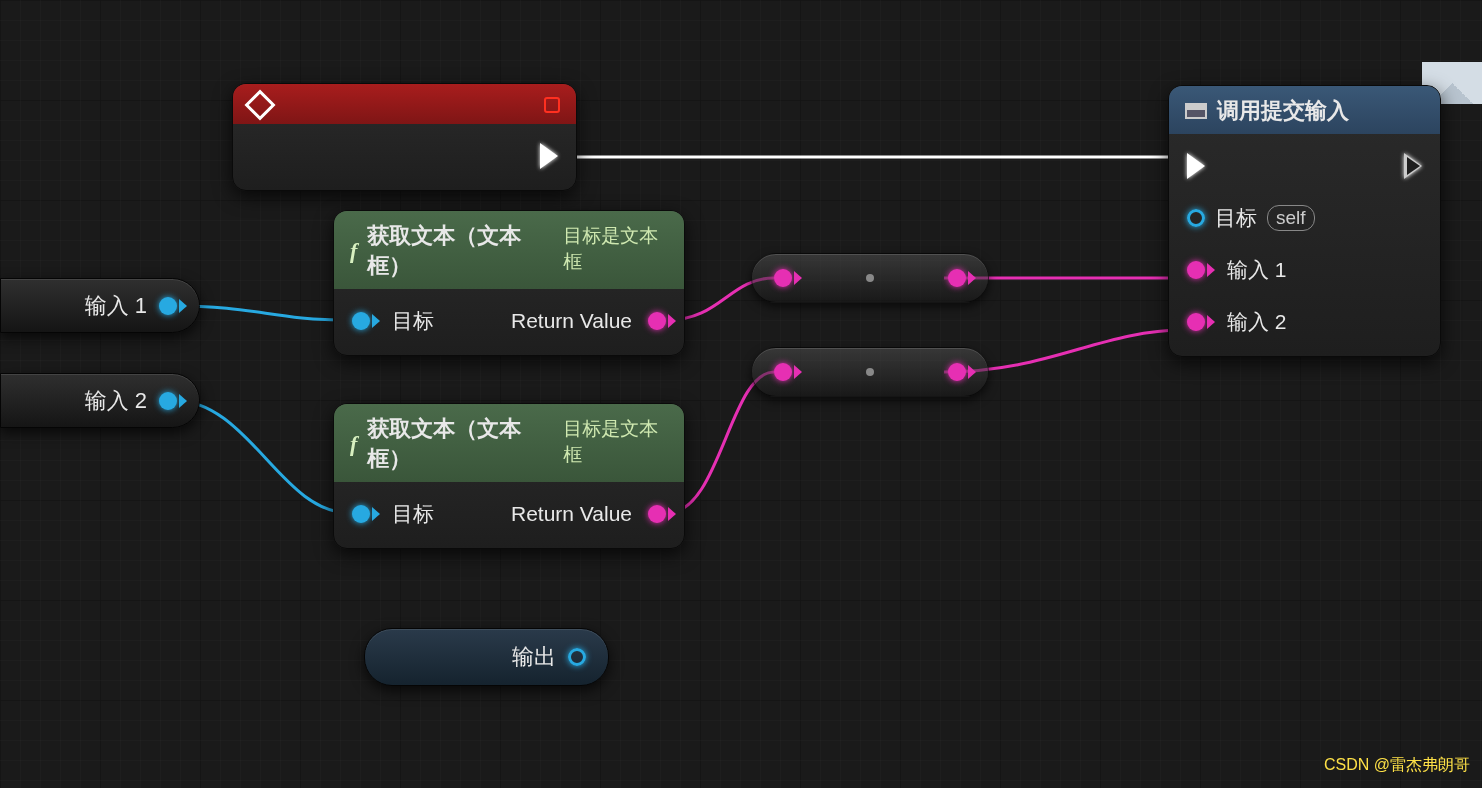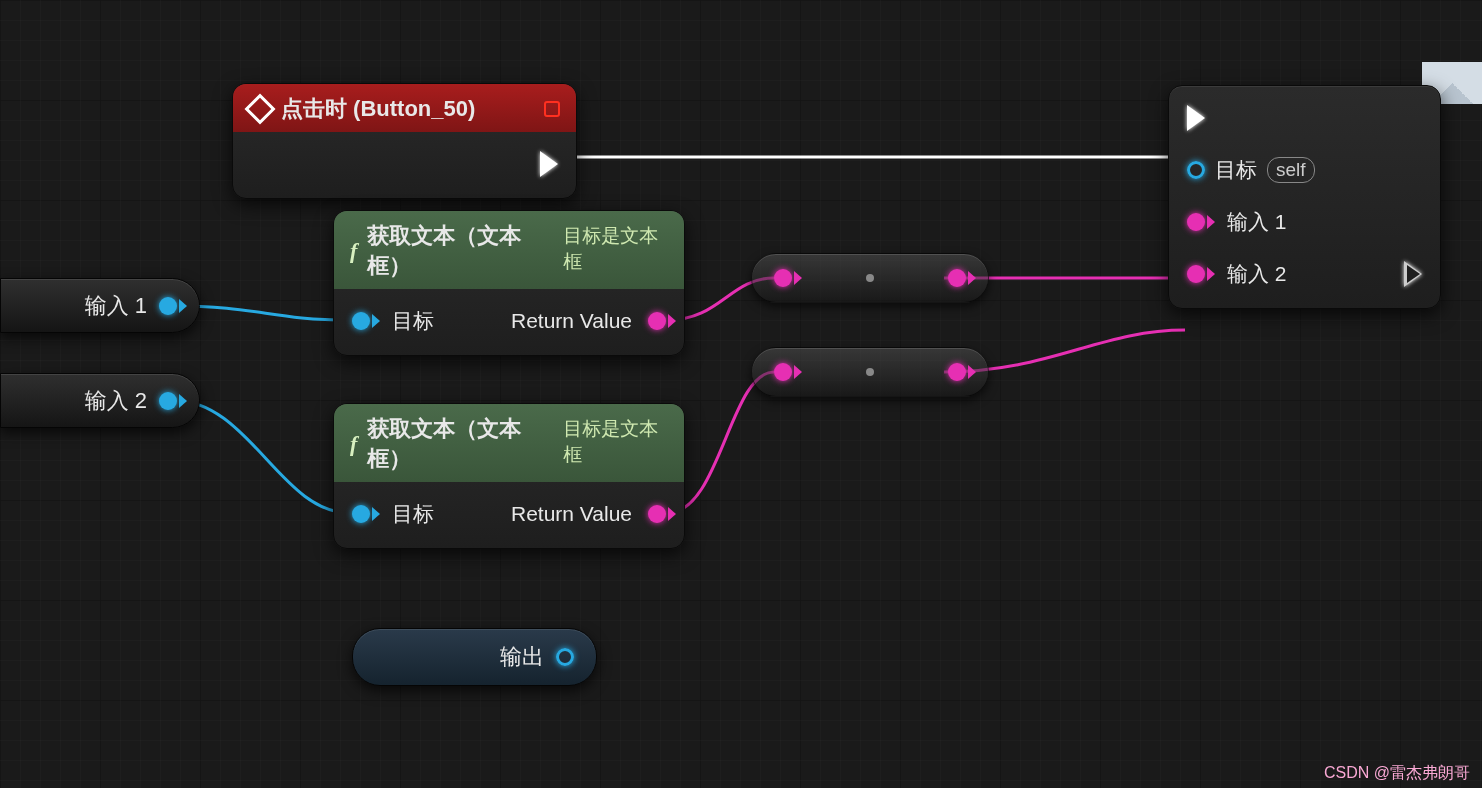--- a/index.html
+++ b/index.html
@@ -35,21 +35,21 @@
     gap:10px;
     font-size: 22px;
     font-weight:600;
     position:relative;
   }
   .hdr-red   { background: linear-gradient(#a81d1d, #7f1515); }
   .hdr-green { background: linear-gradient(#4a6a4a, #3a563a); }
   .hdr-blue  { background: linear-gradient(#3a5877, #2c445f); }
   .hdr-green .sub { display:block; font-size:19px; font-weight:400; color:#cfe8b0; margin-top:2px; margin-left:14px;}
   .hdr-green .title-col{display:flex;flex-direction:row}
-  .node-body { padding: 12px 18px 14px 18px; display:flex; justify-content:space-between; gap:40px; font-size:21px;align-items:flex-end;}
+  .node-body { padding: 12px 18px 14px 18px; display:flex; justify-content:space-between; gap:40px; font-size:21px;}
   .pin-row { display:flex; align-items:center; gap:10px; min-height:40px;}
   .pin-col{display:flex;flex-direction:column;gap:12px}
   .pin-dot{width:18px;height:18px;border-radius:50%;box-shadow:0 0 6px currentColor;display:inline-block;position:relative}
   .pin-tri{position:absolute;top:2px;width:0;height:0;border-top:7px solid transparent;border-bottom:7px solid transparent}
   .pin-tri.right{left:20px;border-left:8px solid currentColor}
   .c-blue{color:#27a9e1;background:#27a9e1}
   .c-pink{color:#e62fb3;background:#e62fb3}
   .c-cyan-ring{width:18px;height:18px;border:3px solid #27a9e1;border-radius:50%;display:inline-block;box-shadow:0 0 6px #27a9e1}
   .exec-arrow{display:inline-block;width:0;height:0;border-top:13px solid transparent;border-bottom:13px solid transparent;border-left:18px solid #fff;filter:drop-shadow(0 0 2px #fff)}
   .exec-arrow.hollow{border-left-color:transparent;position:relative}
@@ -77,21 +77,21 @@
     box-shadow:inset 0 1px 0 rgba(255,255,255,0.13),0 4px 10px rgba(0,0,0,0.6);
     display:flex;align-items:center;justify-content:space-between;padding:0 22px;
   }
   .dot-small{width:8px;height:8px;border-radius:50%;background:#888}
   .f-icon{font-style:italic;font-family:Georgia,serif;font-size:22px;color:#d8f0c0}
   .diamond-icon{width:22px;height:22px;transform:rotate(45deg);border:3px solid #fff;display:inline-block}
   .win-icon{width:22px;height:16px;border:2px solid #ccc;background:linear-gradient(#ccc 40%,#556 40%);display:inline-block}
   .bp-icon{width:16px;height:16px;border:2px solid #ff3020;border-radius:3px;display:inline-block;margin-left:auto}
   .envelope{position:absolute;right:0;top:62px;width:60px;height:42px;background:#b8c4cf;clip-path:polygon(0 0,100% 0,100% 100%,0 100%);box-shadow:0 3px 8px rgba(0,0,0,0.5)}
   .envelope::before{content:"";position:absolute;inset:0;background:linear-gradient(135deg,#d4dde5 50%,transparent 50%),linear-gradient(-135deg,#d4dde5 50%,transparent 50%);}
-  .watermark{position:absolute;right:12px;bottom:4px;color:#f9a8d4;font-size:16px}
+  .watermark{position:absolute;right:12px;bottom:12px;color:#fde047;font-size:16px}
 </style>
 </head>
 <body>
 
 <svg class="wires">
 
   <path d="M 562 157 L 1183 157" stroke="#ffffff" stroke-width="3" fill="none"></path>
 
   <path d="M 172 306 C 260 306, 270 320, 350 320" stroke="#27a9e1" stroke-width="3" fill="none"></path>
 
@@ -104,21 +104,20 @@
   <path d="M 668 513 C 720 513, 730 372, 774 372" stroke="#e62fb3" stroke-width="3" fill="none"></path>
 
   <path d="M 944 372 C 1050 372, 1100 330, 1185 330" stroke="#e62fb3" stroke-width="3" fill="none"></path>
 </svg>
 
 <div class="envelope"></div>
 
 <div class="node" style="left:232px;top:83px;width:345px">
   <div class="node-header hdr-red">
     <span class="diamond-icon"></span>
-    <span>点击时 (Button_50)</span>
     <span class="bp-icon"></span>
   </div>
   <div class="node-body">
     <div></div>
     <div class="pin-row">
         <span class="exec-arrow"></span>
       </div>
   </div>
 </div>
 
@@ -164,20 +163,24 @@
     <div class="pin-row">
       <span>Return Value</span>
       <span class="pin-dot c-pink" style="margin-left:6px">
           <span class="pin-tri right"></span>
         </span>
     </div>
   </div>
 </div>
 
 <div class="node" style="left:1168px;top:85px;width:273px">
+  <div class="node-header hdr-blue">
+    <span class="win-icon"></span>
+    <span>调用提交输入</span>
+  </div>
   <div class="node-body" style="flex-direction:row">
     <div class="pin-col" style="flex:1">
       <div class="pin-row">
           <span class="exec-arrow"></span>
         </div>
       <div class="pin-row">
         <span class="c-cyan-ring"></span>
         <span>目标</span>
         <span class="self-box">self</span>
       </div>
@@ -207,21 +210,21 @@
   <span class="pin-dot c-blue">
       <span class="pin-tri right"></span>
     </span>
 </div>
 <div class="pill" style="left:0;top:373px;width:200px;height:55px;border-top-left-radius:0;border-bottom-left-radius:0">
   <span style="margin-left:auto">输入 2</span>
   <span class="pin-dot c-blue">
       <span class="pin-tri right"></span>
     </span>
 </div>
-<div class="pill" style="left:352px;top:628px;width:245px;height:58px;background:linear-gradient(#2a3a4a,#15232e)">
+<div class="pill" style="left:364px;top:628px;width:245px;height:58px;background:linear-gradient(#2a3a4a,#15232e)">
   <span style="flex:1"></span>
   <span>输出</span>
   <span class="c-cyan-ring"></span>
 </div>
 
 <div class="reroute" style="left:751px;top:253px">
   <span class="pin-dot c-pink">
       <span class="pin-tri right"></span>
     </span>
   <span class="dot-small"></span>

